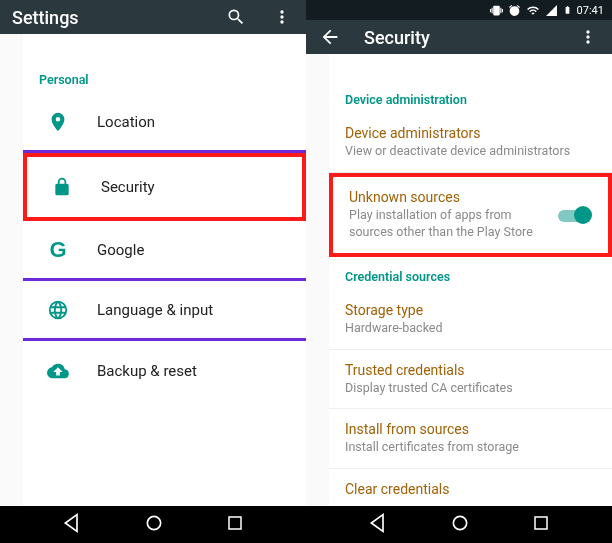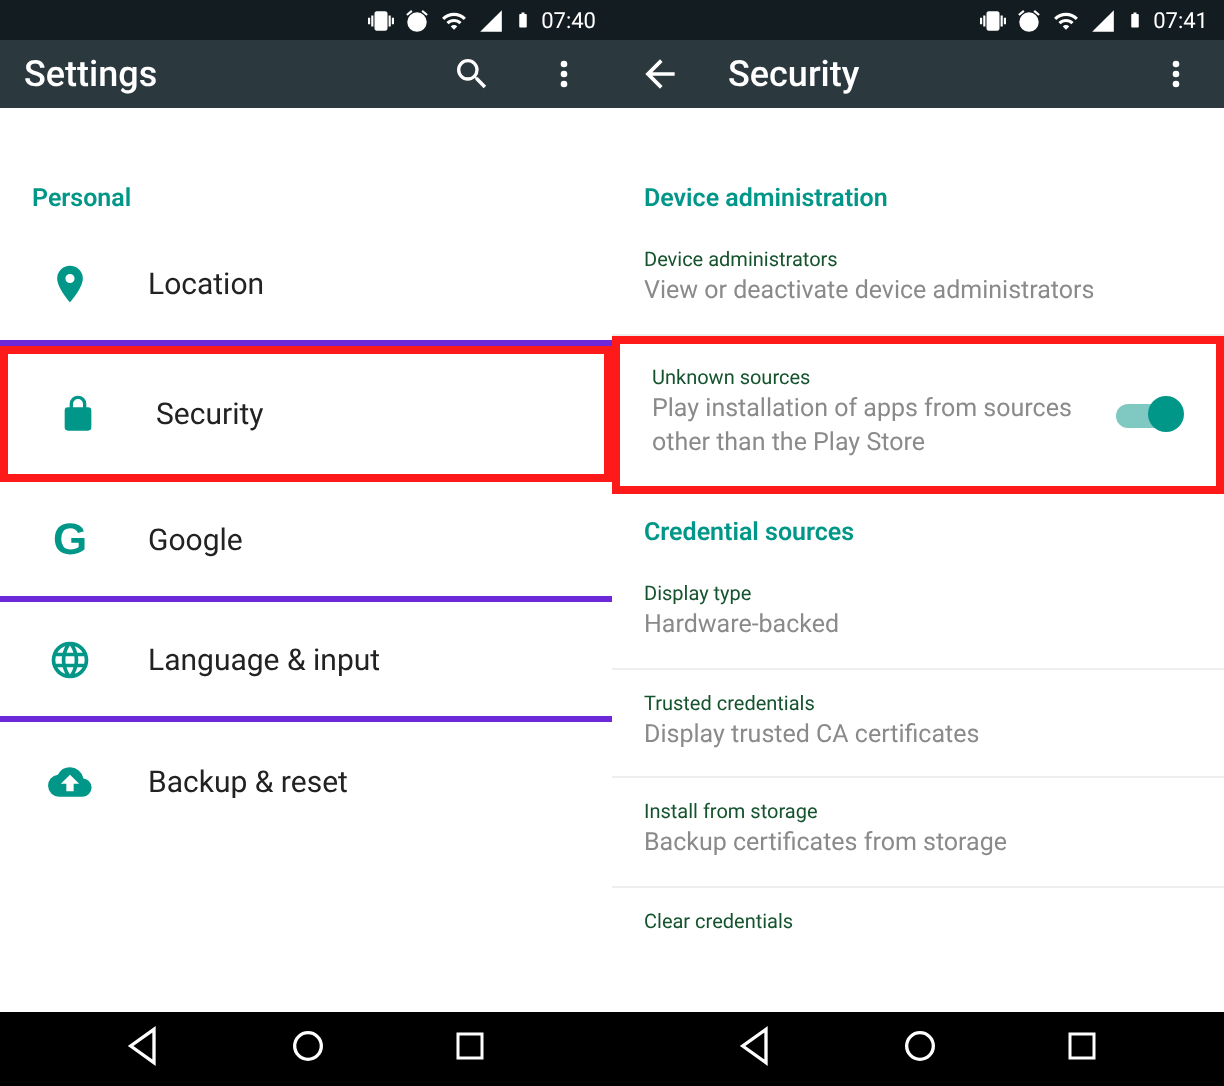--- a/index.html
+++ b/index.html
@@ -54,20 +54,21 @@
     height: 24px;
     display: flex;
     align-items: center;
     justify-content: center;
   }
   .app-bar svg { fill: #fff; }
   .content {
     flex: 1;
     background: #fff;
     overflow: hidden;
+    margin-left: 23px;
   }
   .blank-strip { height: 26px; background: #fff; }
   .section-header {
     color: #009688;
     font-size: 12.5px;
     font-weight: 600;
     padding: 12px 16px 6px 16px;
   }
   .list-item {
     display: flex;
@@ -91,22 +92,22 @@
   }
   .highlight-box {
     border: 4px solid #ff1a1a;
   }
   
   .r-item {
     padding: 12px 16px;
     border-bottom: 1px solid #eee;
   }
   .r-item .r-title {
-    font-size: 10px;
-    color: #14532d;
+    font-size: 14px;
+    color: #a16207;
     margin-bottom: 2px;
   }
   .r-item .r-sub {
     font-size: 12.5px;
     color: #8a8a8a;
     line-height: 1.35;
   }
   .r-item.with-switch {
     display: flex;
     align-items: center;
@@ -151,48 +152,20 @@
     color: #009688;
     line-height: 1;
   }
 </style>
 </head>
 <body>
 
 <div class="screens">
 
   <div class="screen">
-    <div class="status-bar">
-      <span class="icon">
-          <svg width="13" height="13" viewBox="0 0 24 24">
-            <path d="M0 15h2V9H0v6zm3 2h2V7H3v10zm19-8v6h2V9h-2zm-3 8h2V7h-2v10zM16 3H8C6.9 3 6 3.9 6 5v14c0 1.1.9 2 2 2h8c1.1 0 2-.9 2-2V5c0-1.1-.9-2-2-2z"></path>
-          </svg>
-        </span>
-      <span class="icon">
-          <svg width="13" height="13" viewBox="0 0 24 24">
-            <path d="M22 5.72l-4.6-3.86-1.29 1.53 4.6 3.86L22 5.72zM7.88 3.39L6.6 1.86 2 5.71l1.29 1.53 4.59-3.85zM12 4a9 9 0 100 18 9 9 0 000-18z"></path>
-          </svg>
-        </span>
-      <span class="icon">
-          <svg width="14" height="13" viewBox="0 0 24 24">
-            <path d="M1 9l2 2c4.97-4.97 13.03-4.97 18 0l2-2C16.93 2.93 7.08 2.93 1 9zm8 8l3 3 3-3a4.24 4.24 0 00-6 0zm-4-4l2 2a7.07 7.07 0 0110 0l2-2C15.14 9.14 8.87 9.14 5 13z"></path>
-          </svg>
-        </span>
-      <span class="icon">
-          <svg width="13" height="13" viewBox="0 0 24 24">
-            <path d="M2 22h20V2L2 22z"></path>
-          </svg>
-        </span>
-      <span class="icon">
-          <svg width="9" height="14" viewBox="0 0 24 24">
-            <path d="M15.67 4H14V2h-4v2H8.33C7.6 4 7 4.6 7 5.33v15.33C7 21.4 7.6 22 8.33 22h7.33c.74 0 1.34-.6 1.34-1.34V5.33C17 4.6 16.4 4 15.67 4z"></path>
-          </svg>
-        </span>
-      <span>07:40</span>
-    </div>
     <div class="app-bar">
       <span class="title">Settings</span>
       <span class="icon-btn">
           <svg width="20" height="20" viewBox="0 0 24 24">
             <path d="M15.5 14h-.79l-.28-.27A6.47 6.47 0 0016 9.5 6.5 6.5 0 109.5 16c1.61 0 3.09-.59 4.23-1.57l.27.28v.79l5 4.99L20.49 19l-4.99-5zm-6 0A4.5 4.5 0 1114 9.5 4.49 4.49 0 019.5 14z"></path>
           </svg>
         </span>
       <span class="icon-btn">
           <svg width="20" height="20" viewBox="0 0 24 24">
             <path d="M12 8a2 2 0 110-4 2 2 0 010 4zm0 2a2 2 0 110 4 2 2 0 010-4zm0 6a2 2 0 110 4 2 2 0 010-4z"></path>
@@ -311,32 +284,32 @@
           <div class="switch">
             <div class="track"></div>
               <div class="thumb"></div>
           </div>
         </div>
       </div>
 
       <div class="section-header">Credential sources</div>
 
       <div class="r-item">
-        <div class="r-title">Display type</div>
+        <div class="r-title">Storage type</div>
         <div class="r-sub">Hardware-backed</div>
       </div>
 
       <div class="r-item">
         <div class="r-title">Trusted credentials</div>
         <div class="r-sub">Display trusted CA certificates</div>
       </div>
 
       <div class="r-item">
-        <div class="r-title">Install from storage</div>
-        <div class="r-sub">Backup certificates from storage</div>
+        <div class="r-title">Install from sources</div>
+        <div class="r-sub">Install certificates from storage</div>
       </div>
 
       <div class="r-item" style="border-bottom:none">
         <div class="r-title">Clear credentials</div>
       </div>
     </div>
   </div>
 </div>
 
 <div class="nav-bar">

